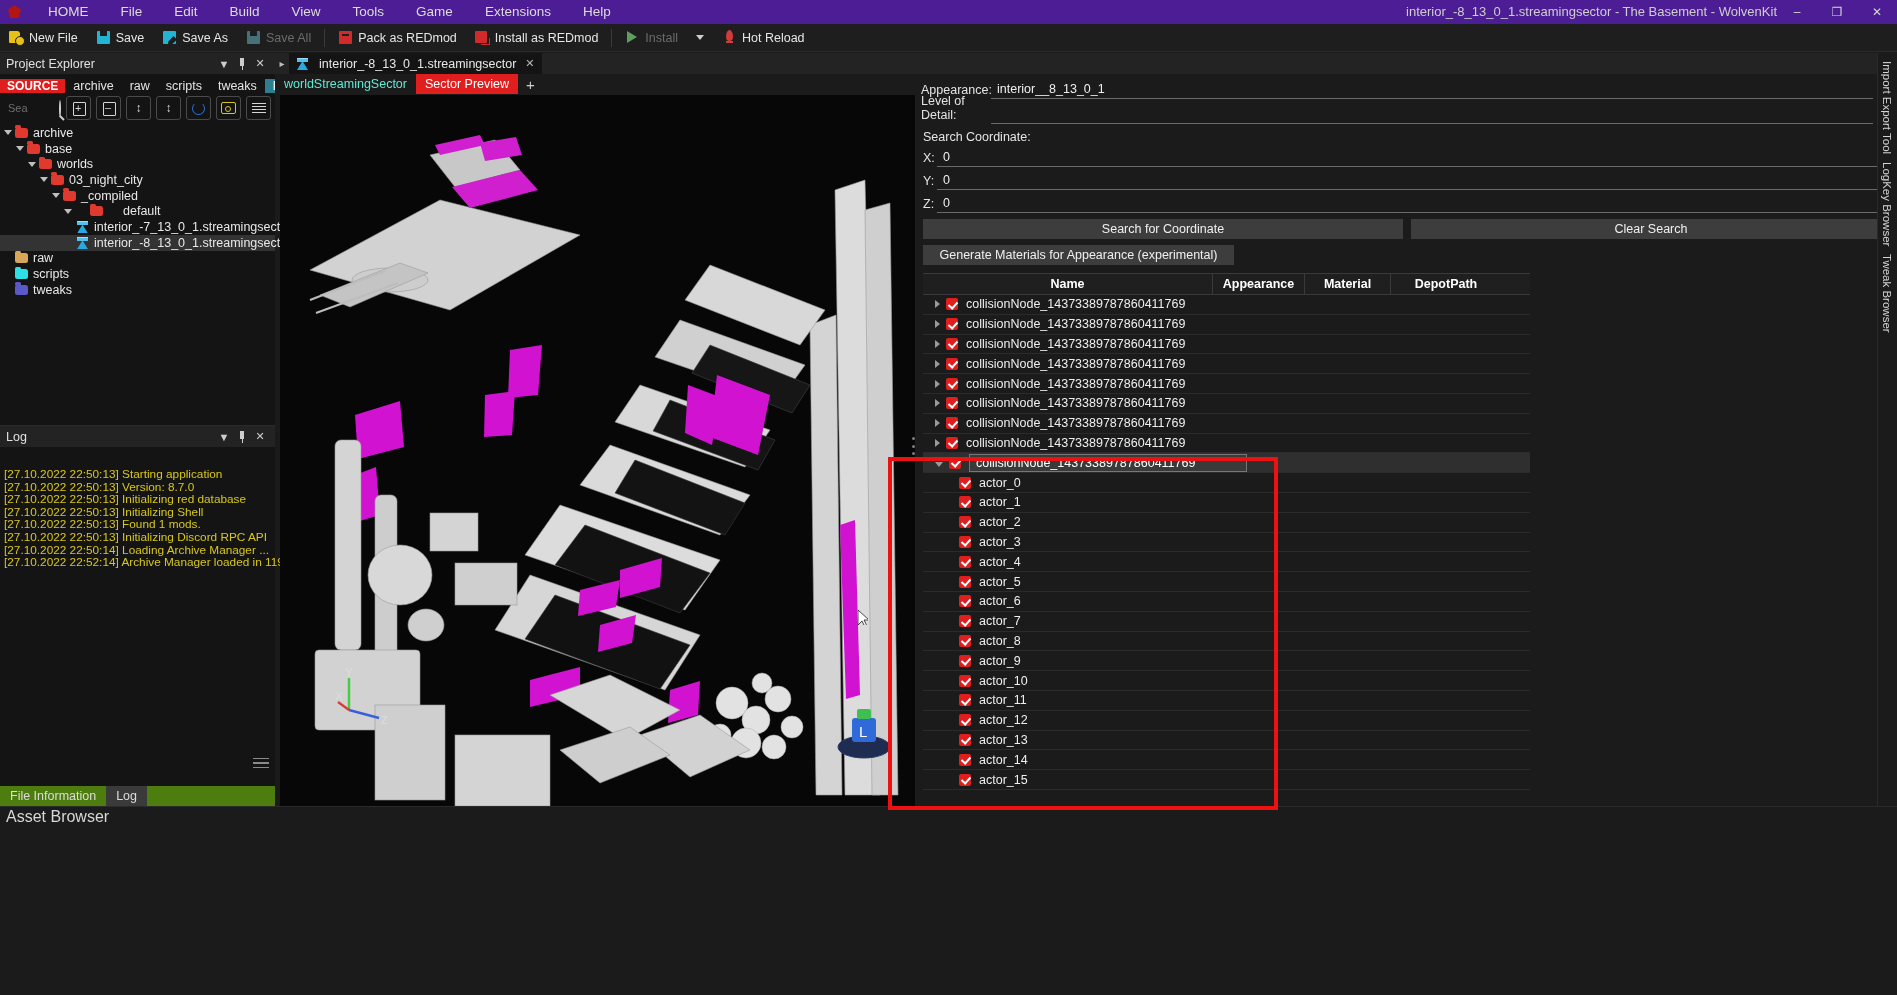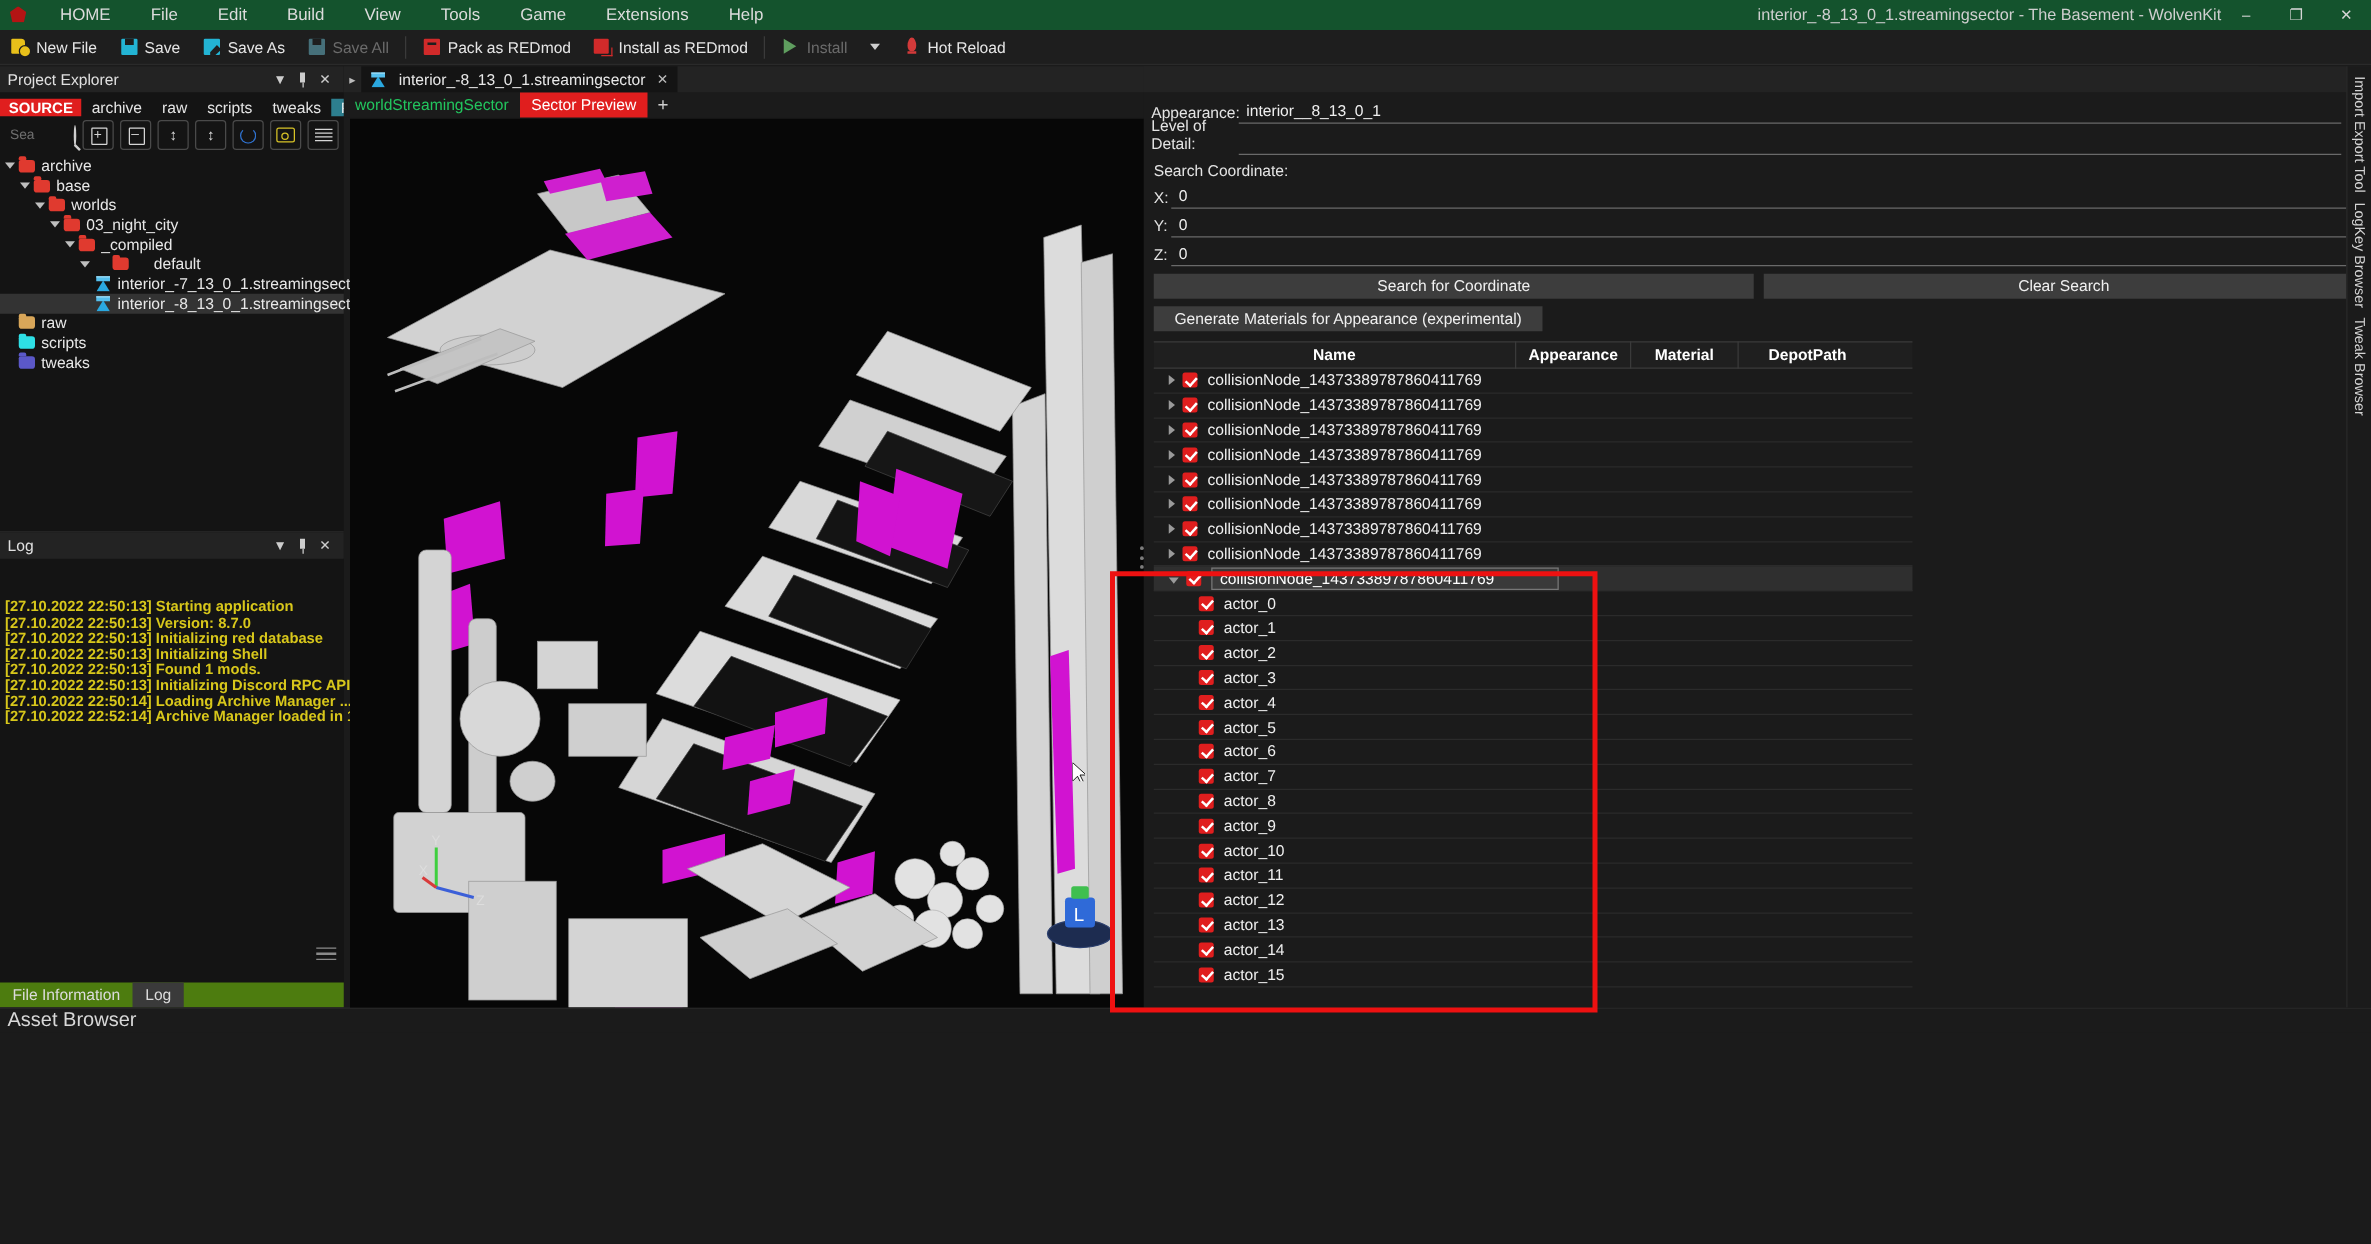--- a/index.html
+++ b/index.html
@@ -2,21 +2,21 @@
 <html><head>
 <meta charset="utf-8">
 <style>
   * { box-sizing: border-box; margin:0; padding:0; }
   html,body { width:1897px; height:995px; overflow:hidden; background:#1b1b1b;
     font-family:"Liberation Sans", sans-serif; color:#e8e8e8; }
   body { position:relative; font-size:13px; }
 
   
   .titlebar { position:absolute; left:0; top:0; width:1897px; height:24px;
-    background:#14532d; display:flex; align-items:center; }
+    background:#4c1d95; display:flex; align-items:center; }
   .logo { width:22px; height:18px; margin-left:4px; position:relative; }
   .logo::before{content:"";position:absolute;left:4px;top:2px;width:13px;height:13px;
     background:#b31414;clip-path:polygon(50% 0,100% 35%,85% 100%,15% 100%,0 35%);}
   .menu { display:flex; align-items:center; height:24px; margin-left:6px; }
   .menu div { padding:0 16px; font-size:13.5px; color:#dcdcdc; line-height:24px; cursor:default;}
   .wintitle { position:absolute; right:120px; top:0; line-height:24px; font-size:13px; color:#cfcfcf; white-space:nowrap;}
   .winbtns { position:absolute; right:0; top:0; display:flex; height:24px; }
   .winbtns div { width:40px; height:24px; display:flex; align-items:center; justify-content:center;
     font-size:12px; color:#d6d6d6; }
 
@@ -90,21 +90,21 @@
   .fold { width:13px;height:10px;border-radius:1.5px 2.5px 2.5px 2.5px; margin-right:5px; flex:0 0 auto; position:relative;}
   .fold::before{content:"";position:absolute;left:0;top:-2.5px;width:6px;height:3px;border-radius:1.5px 1.5px 0 0;background:inherit;}
   .fcone { width:13px; height:12px; margin-right:5px; flex:0 0 auto; position:relative;}
   .fcone::before{content:"";position:absolute;left:1px;top:3.5px;width:11px;height:9px;background:#2aa8e0;
     clip-path:polygon(50% 0,100% 100%,0 100%);}
   .fcone::after{content:"";position:absolute;left:1px;top:0px;width:11px;height:3px;background:#55c0ee;
     border-top:1px solid #9fdcf5;}
 
   
   .logpanel { position:absolute; left:0; top:425px; width:275px; height:361px; background:#141414; border-top:1px solid #2a2a2a;}
-  .logbody { padding:32px 4px 0 4px; font-size:11.8px; line-height:12.6px; color:#d8c71b;font-weight:bold; }
+  .logbody { padding:21px 4px 0 4px; font-size:11.8px; line-height:12.6px; color:#d8c71b; }
   .logbody div { white-space:nowrap; }
   .loghandle { position:absolute; right:6px; bottom:18px; width:16px; height:10px;
     display:flex; flex-direction:column; justify-content:space-between;}
   .loghandle span{display:block;height:1.4px;background:#8a8a8a;}
 
   
   .btabs { position:absolute; left:0; top:786px; width:275px; height:20px; display:flex; align-items:stretch; background:#4d7c0f;}
   .btab { padding:0 10px; display:flex;align-items:center; font-size:12.5px; color:#dcdcdc;}
   .btab.active { background:#3a3a3a; }
   .statusbar { position:absolute; left:0; top:806px; width:1897px; height:20px; background:#1b1b1b;
@@ -113,21 +113,21 @@
   
   .doctabs { position:absolute; left:275px; top:53px; width:1532px; height:21px; background:#232323; display:flex; align-items:center;}
   .docarrow { width:14px; text-align:center; color:#bdbdbd; font-size:10px; }
   .doctab { display:flex; align-items:center; gap:5px; height:21px; padding:0 7px; background:#141414; font-size:12.5px;}
   .doctab .x { color:#b9b9b9; font-size:11px; margin-left:4px;}
   .doctabs .spacer{flex:1;}
   .doctabs .dd { width:22px; text-align:center; color:#c9c9c9; font-size:10px;}
   .doctabs .cl { width:22px; text-align:center; color:#c9c9c9; font-size:12px;}
 
   .subtabs { position:absolute; left:275px; top:74px; width:1532px; height:20px; background:#1b1b1b; display:flex; align-items:stretch;}
-  .stab { padding:0 9px; display:flex; align-items:center; font-size:12.5px; color:#22c55e;}
+  .stab { padding:0 9px; display:flex; align-items:center; font-size:12.5px; color:#5eead4;}
   .stab.red { background:#e01e1e; color:#fff; }
   .stab.plus { color:#cfcfcf; font-size:15px; padding:0 8px;}
   .subtabs .spacer{flex:1;}
   .subtabs .dd { width:24px; display:flex;align-items:center;justify-content:center;color:#c9c9c9;font-size:10px;}
 
   
   .viewport { position:absolute; left:280px; top:95px; width:635px; height:711px; background:#080808; overflow:hidden;}
   .axis { position:absolute; left:55px; bottom:78px; width:60px; height:60px;}
   .cursor { position:absolute; left:578px; top:515px; width:10px;height:15px; }
   .cursor::before{content:"";position:absolute;border-left:8px solid #fff;border-bottom:5px solid transparent;

